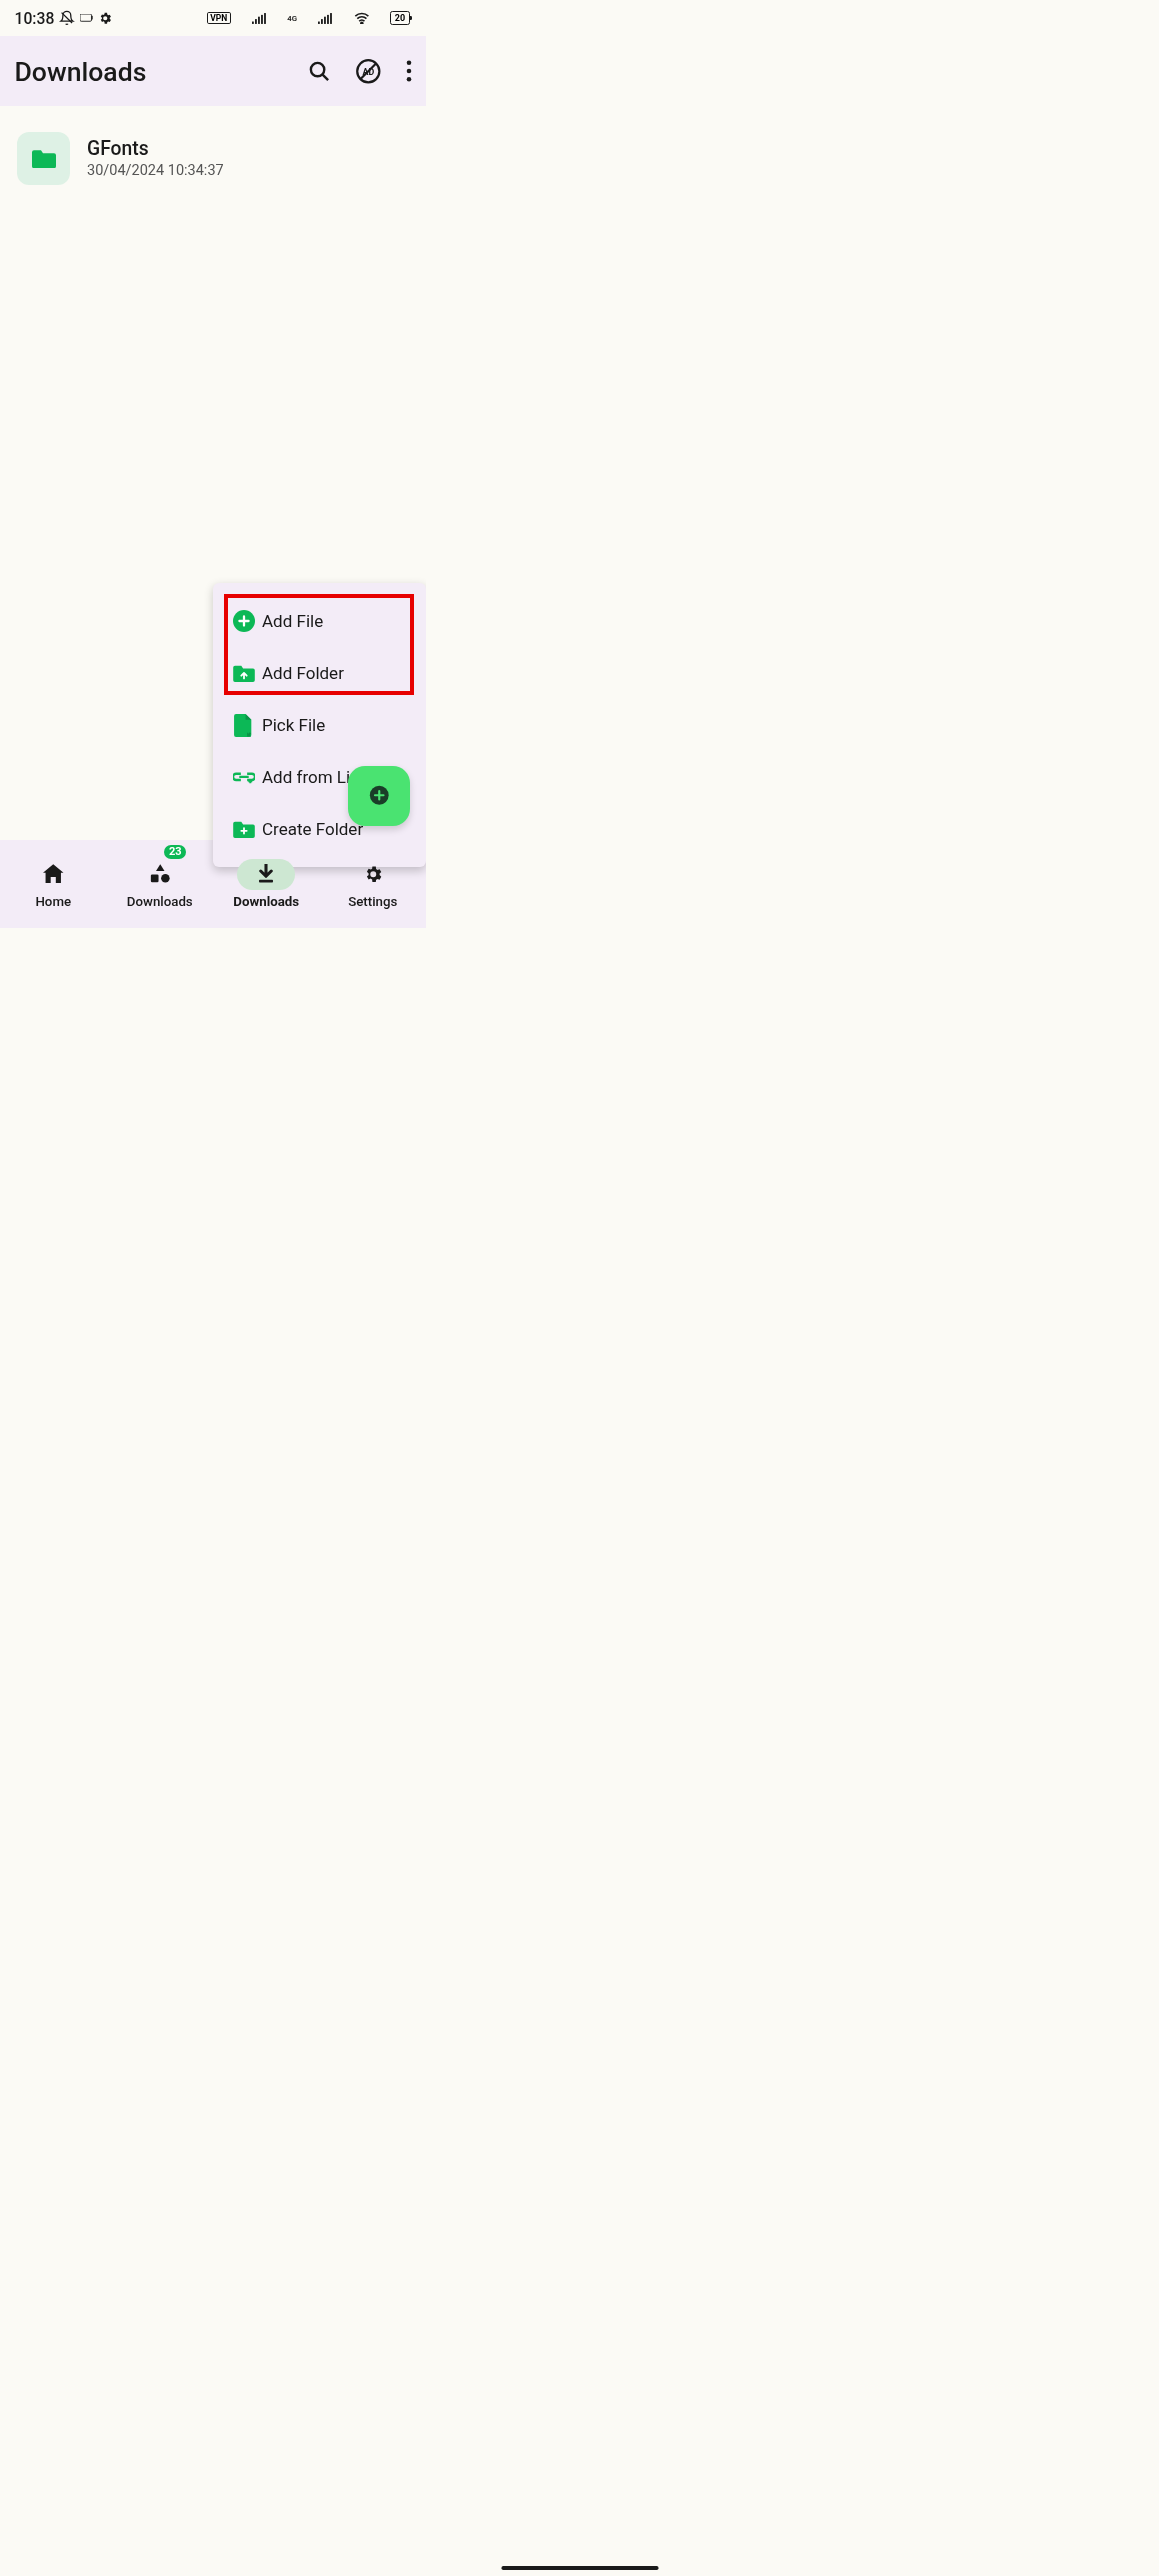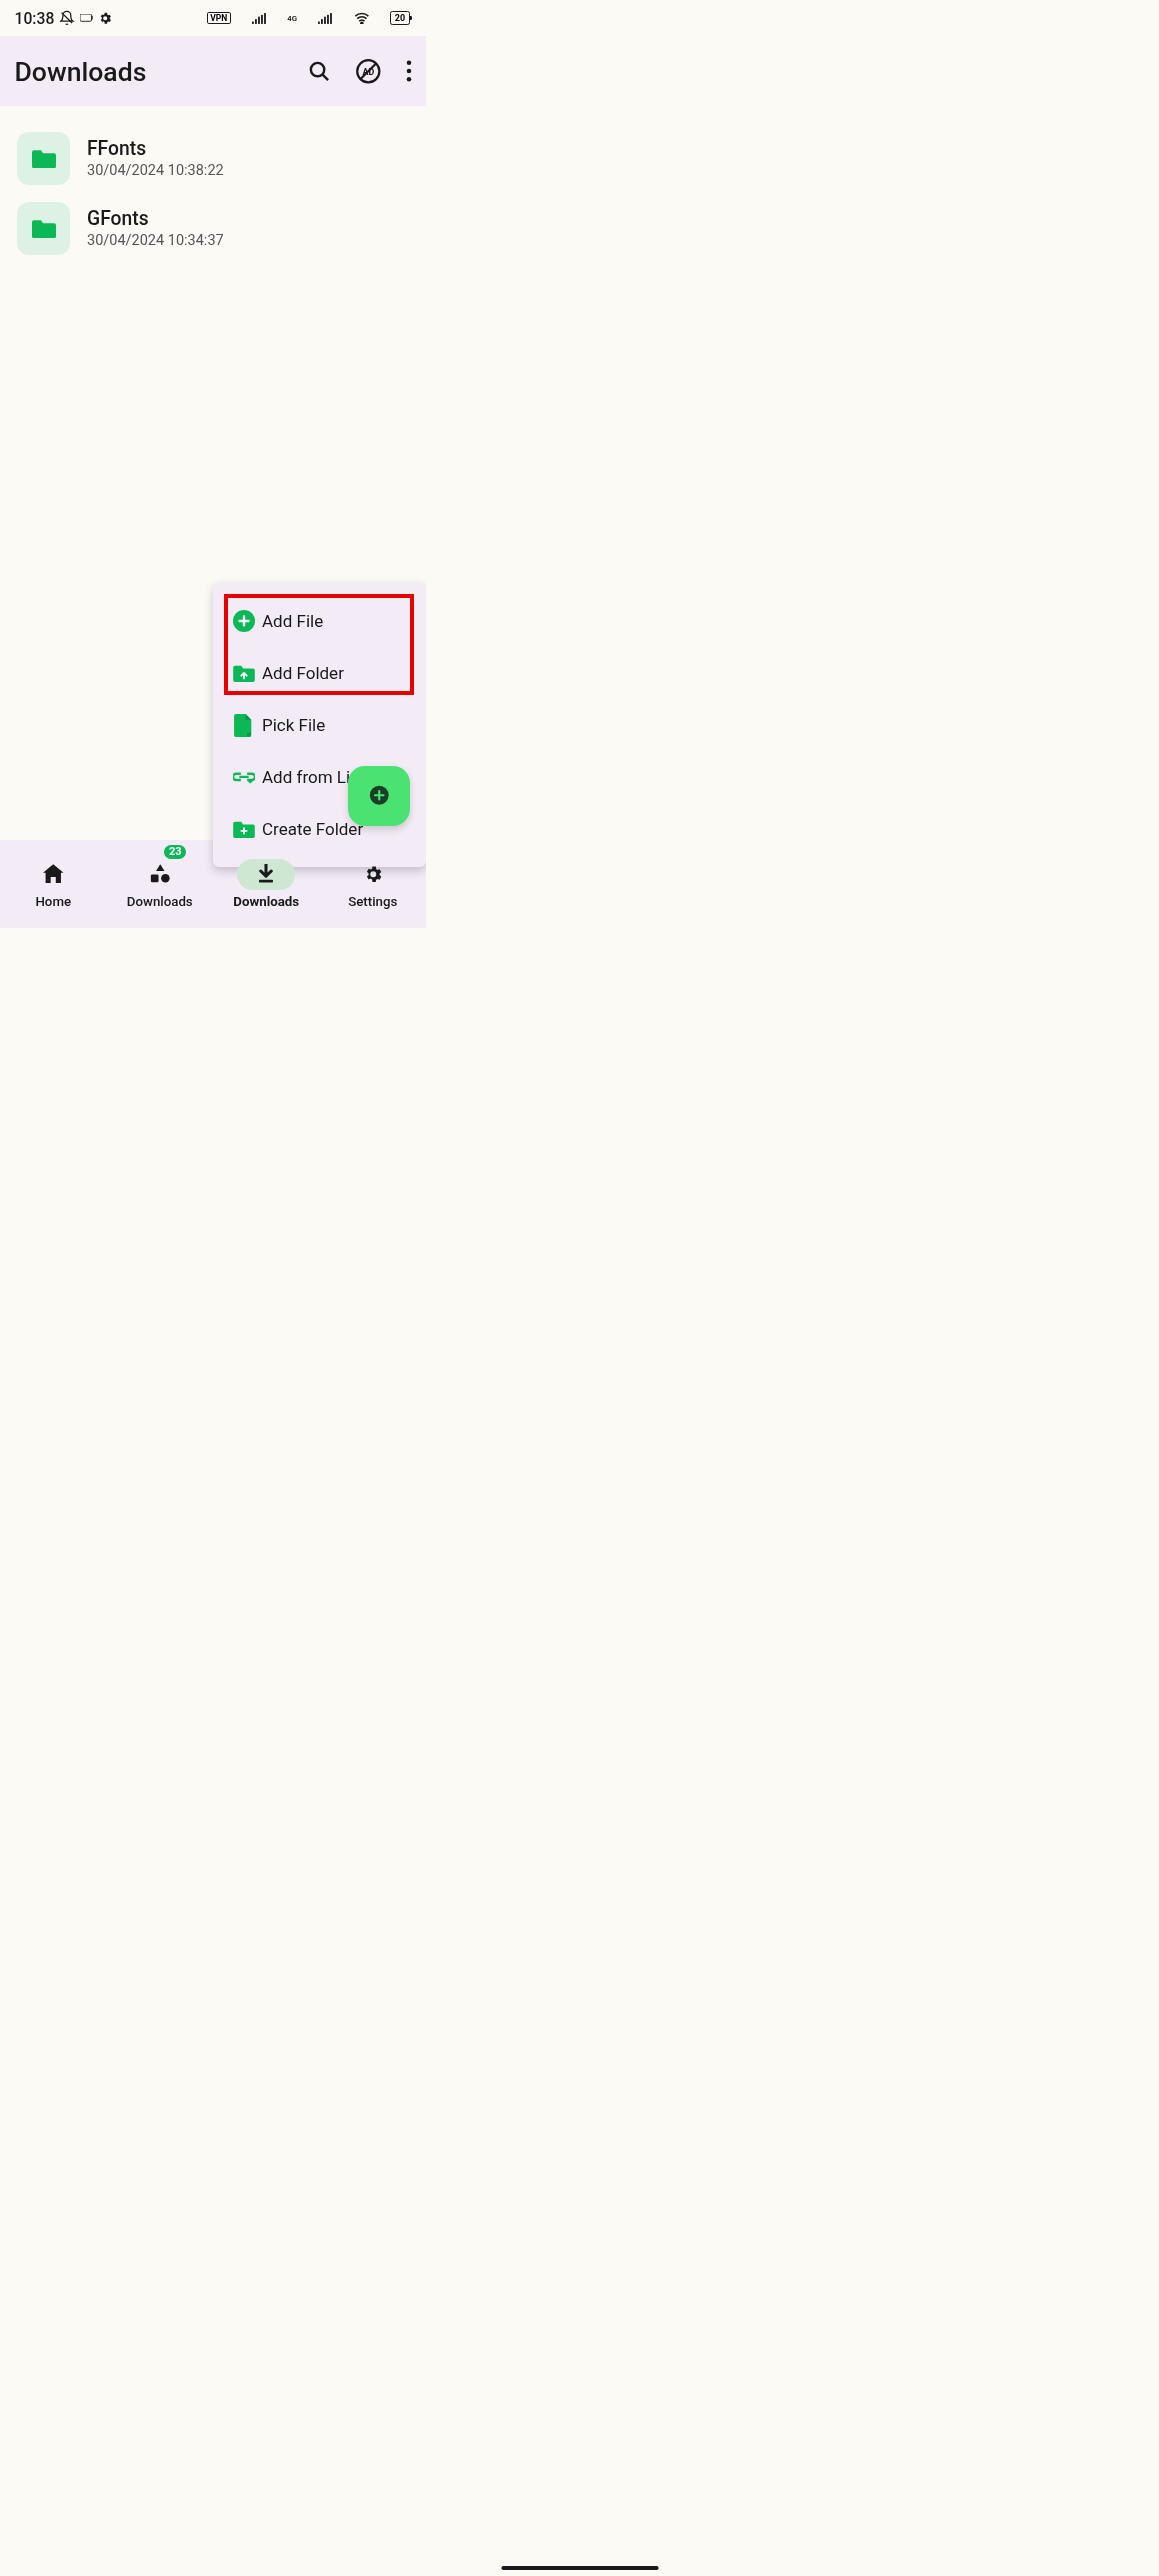--- a/index.html
+++ b/index.html
@@ -112,31 +112,20 @@
           <circle cx="3" cy="3" r="2.5"></circle>
           <circle cx="3" cy="12" r="2.5"></circle>
           <circle cx="3" cy="21" r="2.5"></circle>
         </svg>
     </span>
   </div>
 </div>
 
 <div class="content">
 
-  <div class="folder-row">
-    <div class="folder-icon-box">
-      <svg width="24" height="20.5" viewBox="0 0 24 20" fill="#0cb856">
-          <path d="M2 2h7l2 3h11a2 2 0 0 1 2 2v11a2 2 0 0 1-2 2H2a2 2 0 0 1-2-2V4a2 2 0 0 1 2-2z"></path>
-        </svg>
-    </div>
-    <div class="folder-info">
-      <div class="folder-name">FFonts</div>
-      <div class="folder-date">30/04/2024 10:38:22</div>
-    </div>
-  </div>
 
   <div class="folder-row">
     <div class="folder-icon-box">
       <svg width="24" height="20.5" viewBox="0 0 24 20" fill="#0cb856">
           <path d="M2 2h7l2 3h11a2 2 0 0 1 2 2v11a2 2 0 0 1-2 2H2a2 2 0 0 1-2-2V4a2 2 0 0 1 2-2z"></path>
         </svg>
     </div>
     <div class="folder-info">
       <div class="folder-name">GFonts</div>
       <div class="folder-date">30/04/2024 10:34:37</div>

